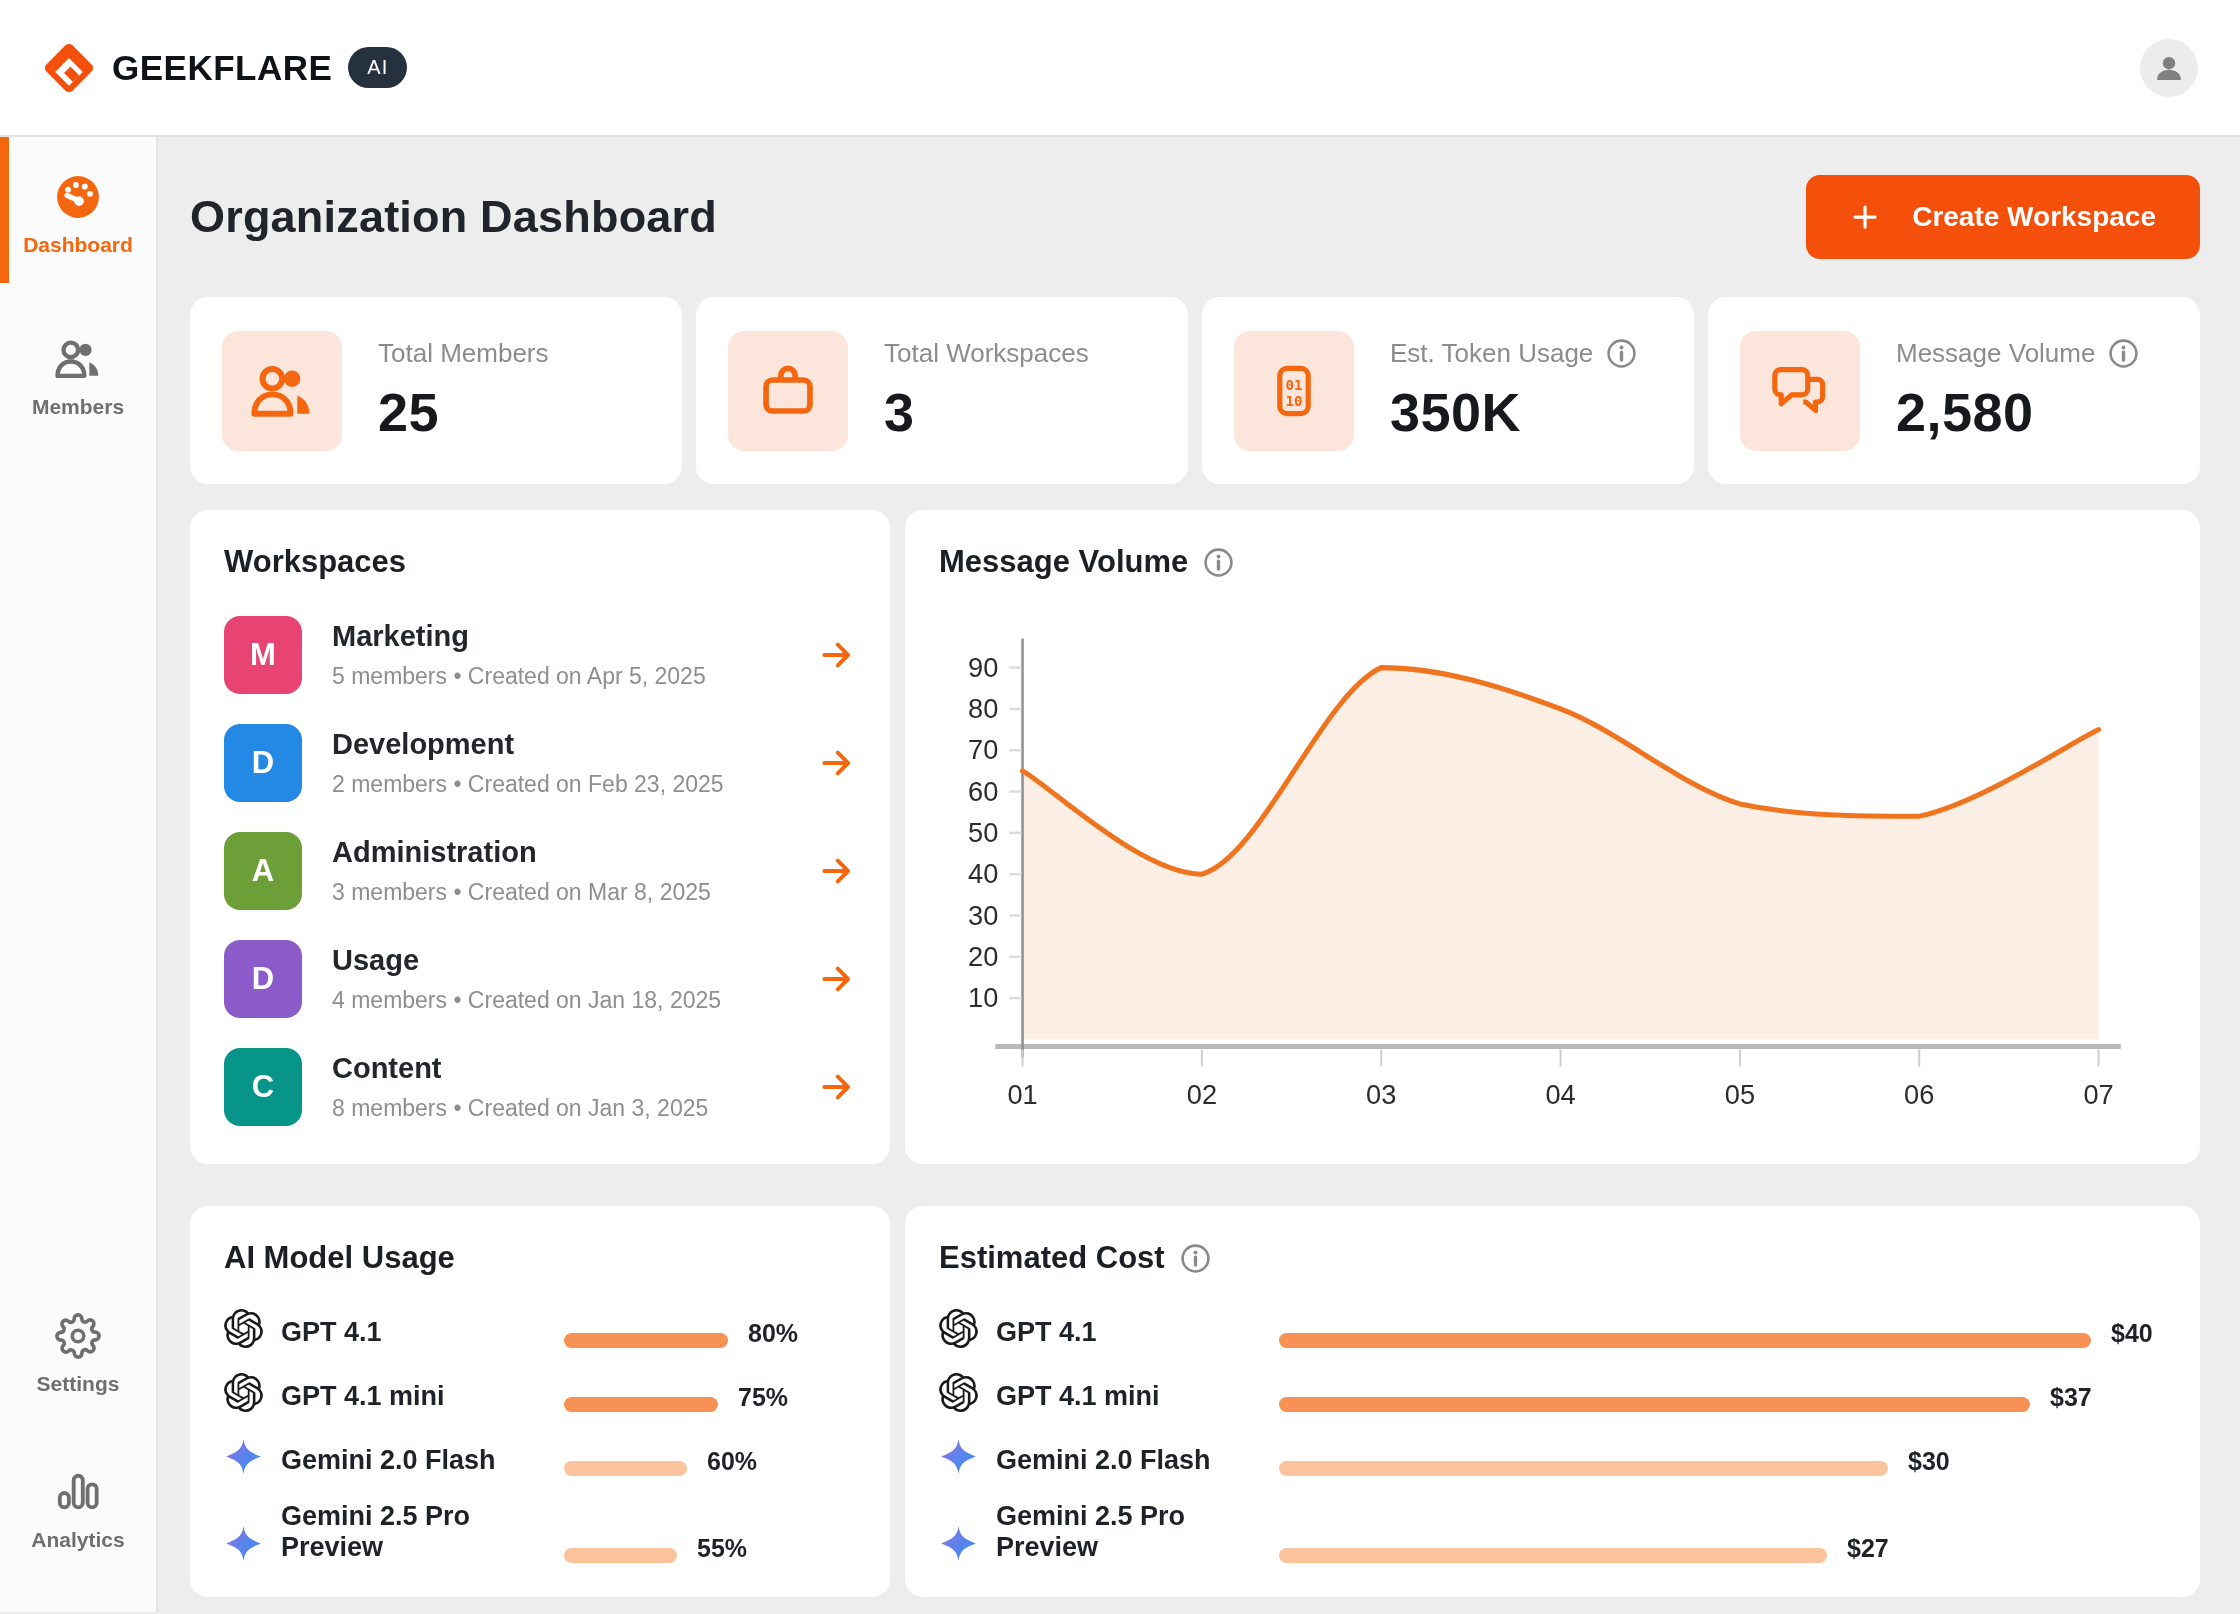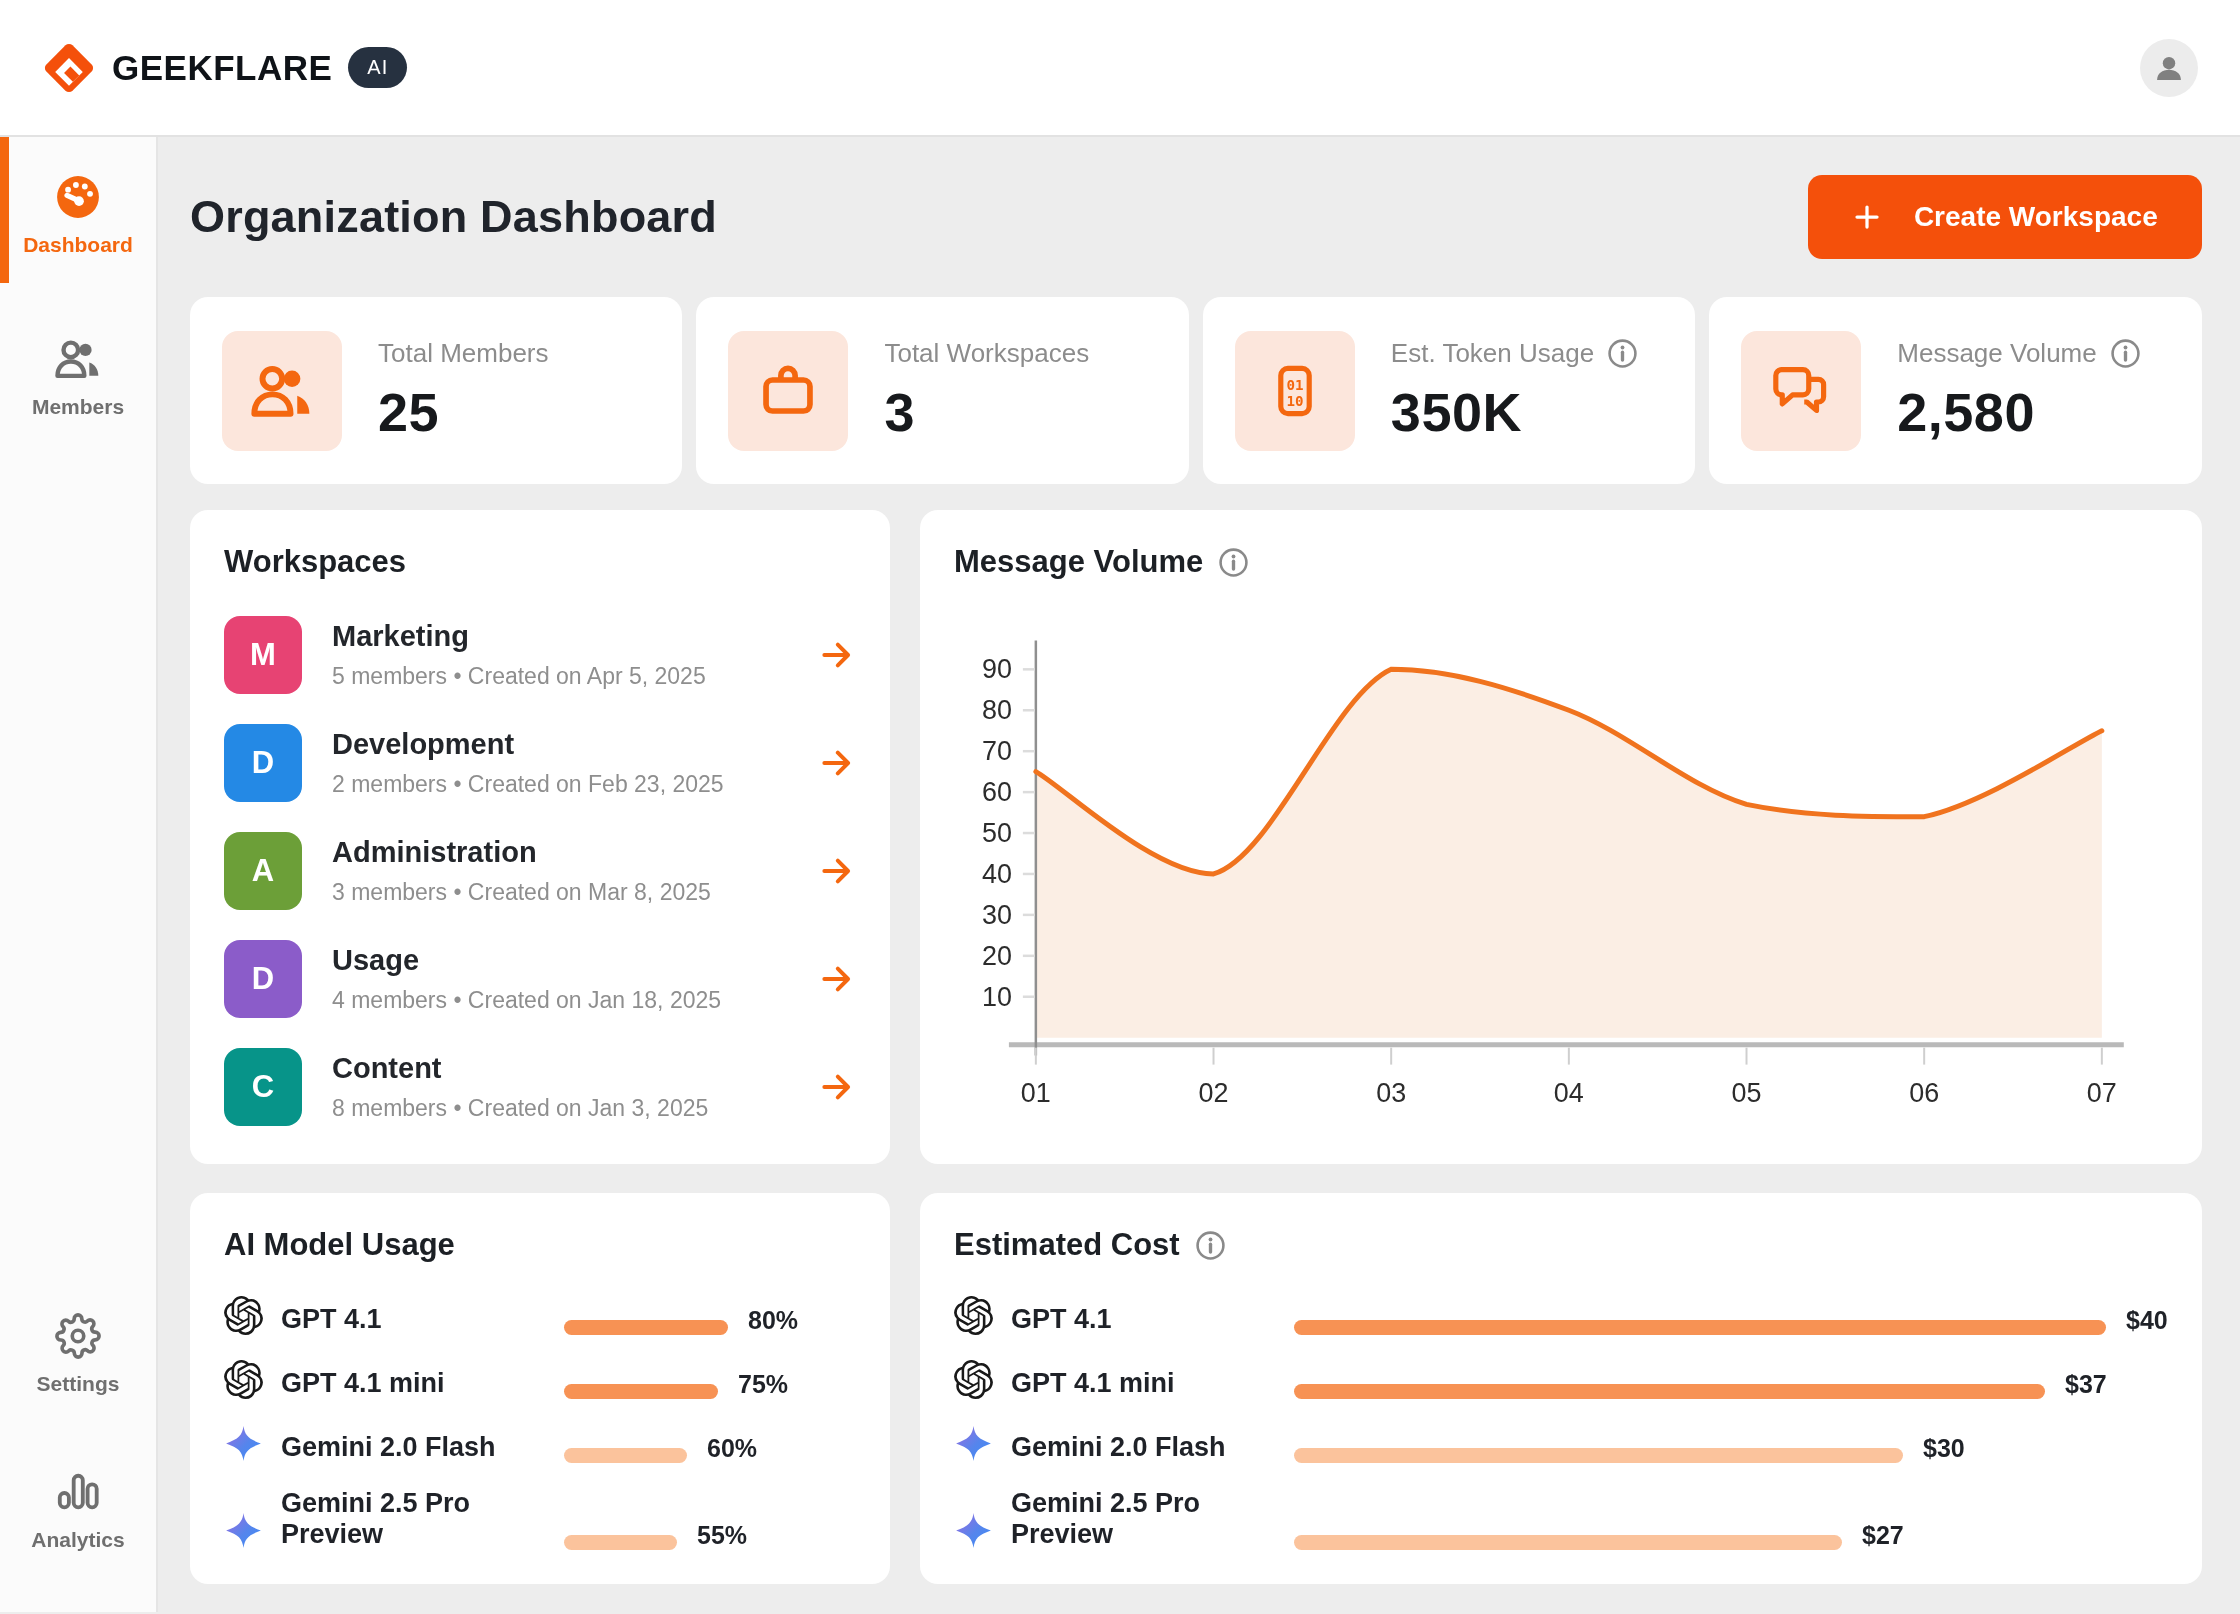--- a/index.html
+++ b/index.html
@@ -30,21 +30,21 @@
   .create-btn svg{width:30px;height:30px}
   
   .stats{display:grid;grid-template-columns:repeat(4,1fr);gap:14px;margin-bottom:26px}
   .stat-card{background:#fff;border-radius:18px;height:187px;display:flex;align-items:center;gap:36px;padding:0 32px}
   .stat-ico{width:120px;height:120px;border-radius:16px;background:#fce6dc;display:flex;align-items:center;justify-content:center;color:#f4670f;flex:none}
   .stat-ico svg{width:62px;height:62px}
   .stat-label{font-size:26px;color:#8c8c8c;display:flex;align-items:center;gap:13px;font-weight:400}
   .stat-value{font-size:54px;font-weight:800;color:#17191c;margin-top:12px;letter-spacing:.5px}
   .info{width:31px;height:31px;color:#8a8a8a;cursor:pointer;flex:none}
   
-  .grid{display:grid;grid-template-columns:700px 1fr;gap:30px;margin-bottom:29px;align-items:stretch}
+  .grid{display:grid;grid-template-columns:700px 1fr;gap:15px;margin-bottom:42px;align-items:stretch}
   .panel{background:#fff;border-radius:18px;padding:34px}
   .panel h2{font-size:31px;font-weight:800;color:#1c2025;display:flex;align-items:center;gap:15px}
   
   .ws-list{margin-top:36px}
   .ws-row{display:flex;align-items:center;gap:30px;margin-bottom:30px;cursor:pointer}
   .ws-row:last-child{margin-bottom:4px}
   .tile{width:78px;height:78px;border-radius:16px;color:#fff;font-size:31px;font-weight:700;display:flex;align-items:center;justify-content:center;flex:none}
   .ws-name{font-size:29px;font-weight:700;color:#23262b}
   .ws-meta{font-size:23px;color:#8e8e8e;margin-top:10px}
   .ws-arrow{margin-left:auto;width:38px;height:38px;color:#f4670f;cursor:pointer;flex:none}

